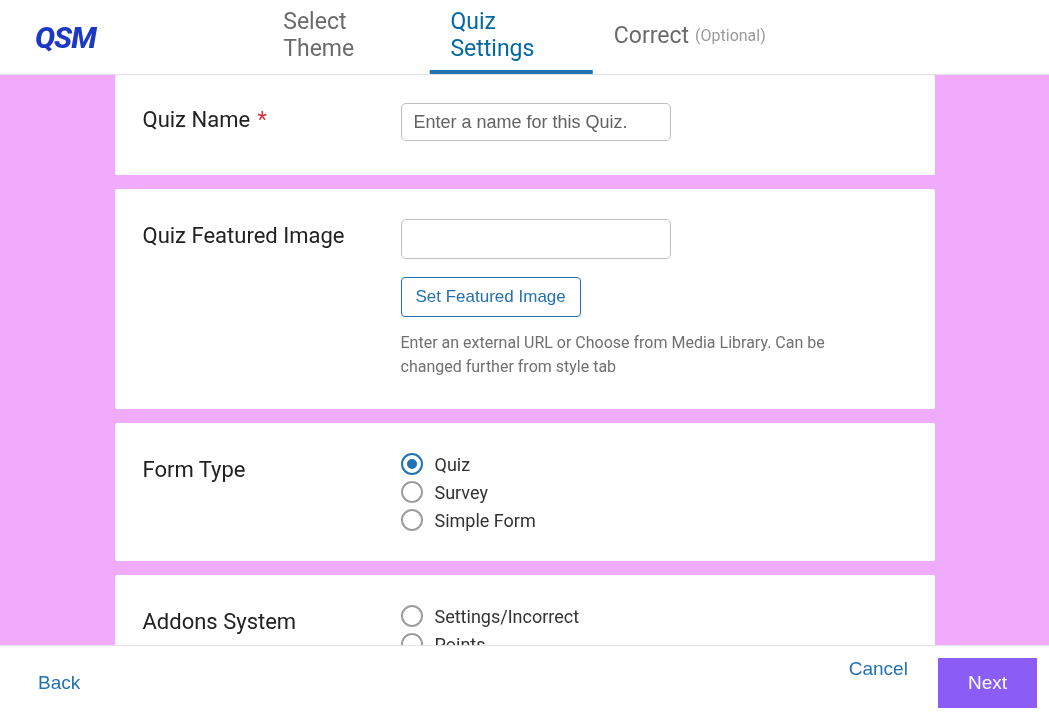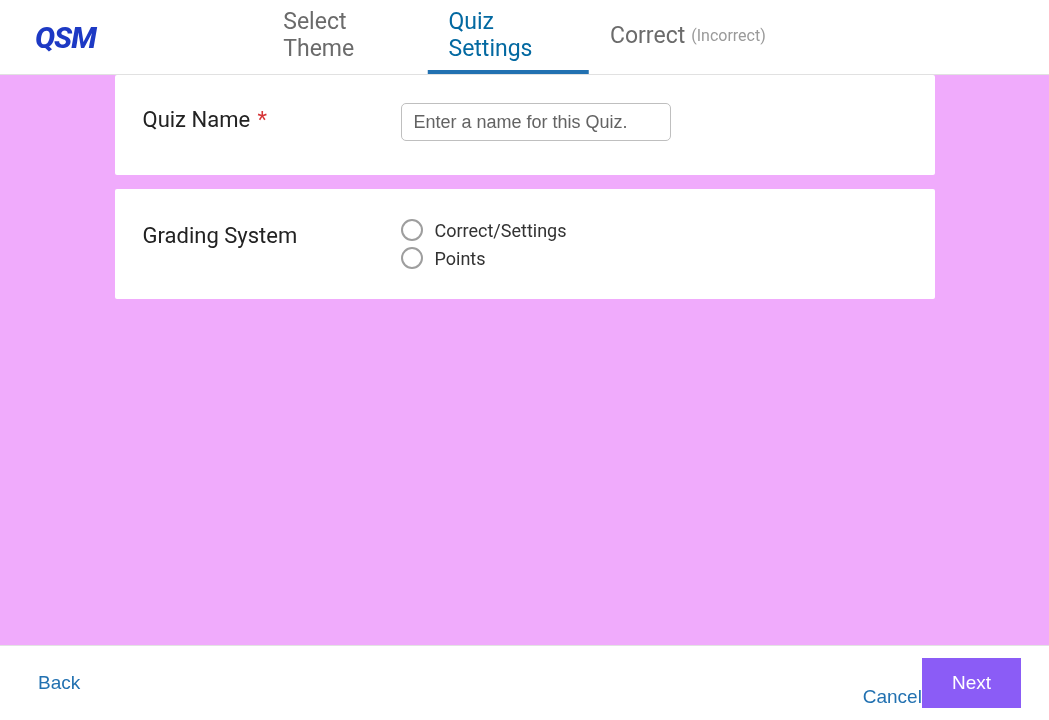--- a/index.html
+++ b/index.html
@@ -131,67 +131,102 @@
     border-top: 1px solid #e3e3e3;
     display: flex;
     align-items: center;
     justify-content: space-between;
     padding: 0 6px 0 38px;
     background: #fff;
     position: relative;
     z-index: 2;
   }
   .footer .left-btn { color: #2271b1; font-size: 19px; cursor: pointer; background: none; border: none; }
-  .footer .right { display: flex; align-items: flex-end; margin-right: 22px; }
+  .footer .right { display: flex; align-items: flex-start; gap: 30px; margin-right: 6px; }
   .footer .cancel { color: #2271b1; font-size: 19px; cursor: pointer; background: none; border: none; }
   .footer .next { background: #8b5cf6; color: #fff; font-size: 19px; border: none; border-radius: 0; padding: 14px 30px; cursor: pointer; }
 </style>
 </head>
 <body>
 
 <div class="header">
   <div class="logo">QSM</div>
   <div class="tabs">
     <div class="tab">
       <span>Select Theme</span>
     </div>
     <div class="tab active">
       <span>Quiz Settings</span>
     </div>
     <div class="tab">
       <span>Correct</span>
-      <span class="opt">(Incorrect)</span>
+      <span class="opt">(Optional)</span>
     </div>
   </div>
 </div>
 
 <div class="content-area">
 
   <div class="card">
     <div class="label-col">
       <span>Quiz Name</span>
       <span class="req">*</span>
     </div>
     <div class="field-col">
       <input class="text-input" type="text" placeholder="Enter a name for this Quiz." style="">
     </div>
   </div>
 
-
-
-  <div class="card">
-    <div class="label-col">
-      <span>Grading System</span>
+  <div class="card">
+    <div class="label-col">
+      <span>Quiz Featured Image</span>
+    </div>
+    <div class="field-col">
+      <input class="text-input narrow" type="text" value="" style=""><br>
+      <button class="btn-outline">Set Featured Image</button>
+      <div class="help-text">Enter an external URL or Choose from Media Library. Can be changed further from style tab</div>
+    </div>
+  </div>
+
+  <div class="card">
+    <div class="label-col">
+      <span>Form Type</span>
     </div>
     <div class="field-col radio-group">
-      <div class="radio-row">
-        <span class="radio-outer">
-            <span class="radio-inner"></span>
-          </span>
-        <span class="radio-label">Correct/Settings</span>
+      <div class="radio-row selected">
+        <span class="radio-outer">
+            <span class="radio-inner"></span>
+          </span>
+        <span class="radio-label">Quiz</span>
+      </div>
+      <div class="radio-row">
+        <span class="radio-outer">
+            <span class="radio-inner"></span>
+          </span>
+        <span class="radio-label">Survey</span>
+      </div>
+      <div class="radio-row">
+        <span class="radio-outer">
+            <span class="radio-inner"></span>
+          </span>
+        <span class="radio-label">Simple Form</span>
+      </div>
+    </div>
+  </div>
+
+  <div class="card">
+    <div class="label-col">
+      <span>Addons System</span>
+    </div>
+    <div class="field-col radio-group">
+      <div class="radio-row">
+        <span class="radio-outer">
+            <span class="radio-inner"></span>
+          </span>
+        <span class="radio-label">Settings/Incorrect</span>
       </div>
       <div class="radio-row">
         <span class="radio-outer"></span>
         <span class="radio-label">Points</span>
       </div>
 
     </div>
   </div>
 
 </div>

